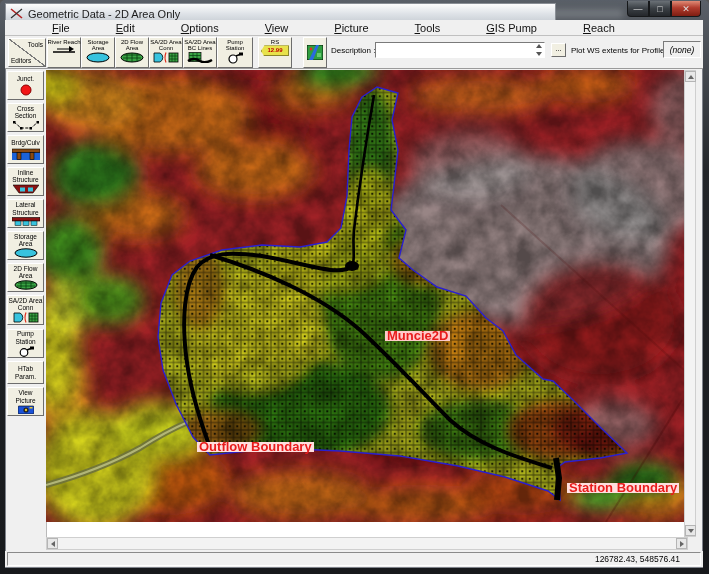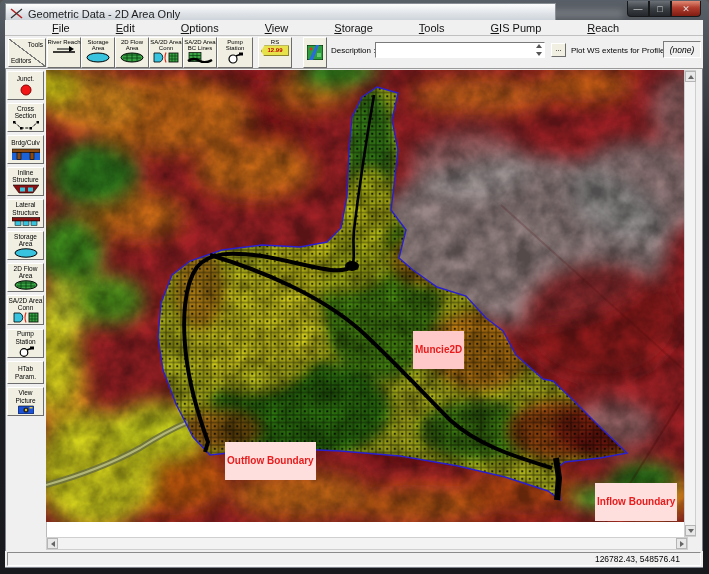--- a/index.html
+++ b/index.html
@@ -44,21 +44,21 @@
   .tri-down{width:0;height:0;border-left:3px solid transparent;border-right:3px solid transparent;border-top:4px solid #555;margin:0 auto;}
   .dots-btn{left:551px;top:43px;width:15px;height:14px;font-size:8px;line-height:10px;text-align:center;}
   .profile-label{left:571px;top:46px;font-size:8px;color:#000;}
   .none-box{left:663px;top:41px;width:38px;height:17px;border:1px solid;border-color:#7a7a7a #fff #fff #7a7a7a;background:#f0f0f0;font-size:8.5px;display:flex;align-items:center;justify-content:center;box-sizing:border-box;font-style:italic;}
   
   .sidebar{left:6px;top:70px;width:39px;height:481px;background:#f0f0f0;}
   .side-btn{left:7px;width:37px;display:flex;flex-direction:column;align-items:center;justify-content:center;gap:1px;}
   .side-btn .lbl{font-size:6.5px;line-height:1.1;text-align:center;color:#000;}
   
   .canvas{left:46px;top:70px;width:638px;height:467px;background:#fff;border-left:1px solid #b9b9b9;box-sizing:border-box;}
-  .map-label{z-index:5;background:#ffdede;color:#e81c1c;font-size:10px;font-weight:bold;line-height:10px;padding:14px 2px;white-space:nowrap;margin-left:28px;}
+  .map-label{z-index:5;background:#ffdede;color:#e81c1c;font-size:13px;font-weight:bold;line-height:10px;padding:0 2px;white-space:nowrap;}
   
   .vscroll{left:684px;top:70px;width:12px;height:467px;background:#f3f3f3;border:1px solid #cfcfcf;box-sizing:border-box;}
   .hscroll{left:46px;top:537px;width:642px;height:13px;background:#f3f3f3;border:1px solid #cfcfcf;box-sizing:border-box;}
   .sb-btn{position:absolute;width:11px;height:11px;background:#e8e8e8;border:1px solid #b5b5b5;box-sizing:border-box;display:flex;align-items:center;justify-content:center;}
   .t-up{width:0;height:0;border-left:3px solid transparent;border-right:3px solid transparent;border-bottom:4px solid #666;}
   .t-down{width:0;height:0;border-left:3px solid transparent;border-right:3px solid transparent;border-top:4px solid #666;}
   .t-left{width:0;height:0;border-top:3px solid transparent;border-bottom:3px solid transparent;border-right:4px solid #666;}
   .t-right{width:0;height:0;border-top:3px solid transparent;border-bottom:3px solid transparent;border-left:4px solid #666;}
   
   .statusbar{left:5px;top:551px;width:698px;height:16px;background:#f0f0f0;}
@@ -86,21 +86,21 @@
       <line x1="12" y1="2" x2="1" y2="11" stroke="#303030" stroke-width="1.2"></line>
     </svg>
     <span>Geometric Data - 2D Area Only</span>
   </div>
 
   <div class="abs menubar">
     <span class="menu-item">File</span>
     <span class="menu-item">Edit</span>
     <span class="menu-item">Options</span>
     <span class="menu-item">View</span>
-    <span class="menu-item">Storage</span>
+    <span class="menu-item">Picture</span>
     <span class="menu-item">Tools</span>
     <span class="menu-item">GIS Pump</span>
     <span class="menu-item">Reach</span>
   </div>
 
   <div class="abs toolbar"></div>
   <div class="abs corner-btn">
     <span class="corner-top">Tools</span>
     <span class="corner-bot">Editors</span>
   </div>
@@ -364,21 +364,21 @@
       <ellipse cx="306" cy="196" rx="7" ry="5" fill="#000"></ellipse>
       <path d="M306,196 C294,208 254,192 216,186 C184,182 164,182 151,197 C138,215 136,250 140,285 C144,320 154,350 162,372 L159,382" stroke="#000" stroke-width="4" fill="none"></path>
       <path d="M164,185 C214,200 274,225 314,260 C349,292 374,320 404,350 C434,377 474,388 506,398" stroke="#000" stroke-width="4" fill="none"></path>
 
       <path d="M510,388 L513,408 L511,430" stroke="#000" stroke-width="6" fill="none"></path>
     </g>
   </svg>
 
   <div class="abs map-label" style="left:385px;top:331px;background:#ffc9c9">Muncie2D</div>
   <div class="abs map-label" style="left:197px;top:442px">Outflow Boundary</div>
-  <div class="abs map-label" style="left:567px;top:483px">Inflow Boundary</div>
+  <div class="abs map-label" style="left:567px;top:483px">Station Boundary</div>
 
   <div class="abs vscroll">
     <div class="sb-btn" style="left:0;top:0">
         <div class="t-up"></div>
       </div>
     <div class="sb-btn" style="left:0;bottom:0">
         <div class="t-down"></div>
       </div>
   </div>
   <div class="abs hscroll">

